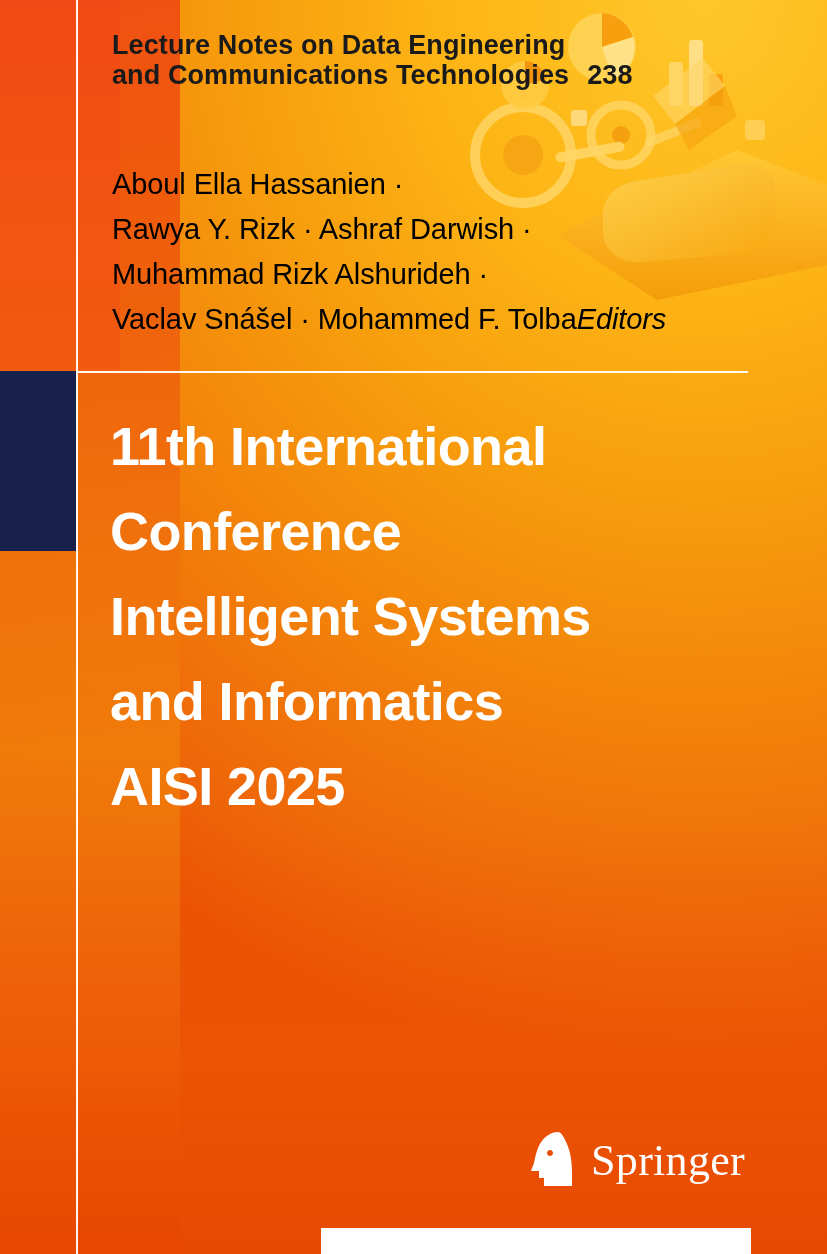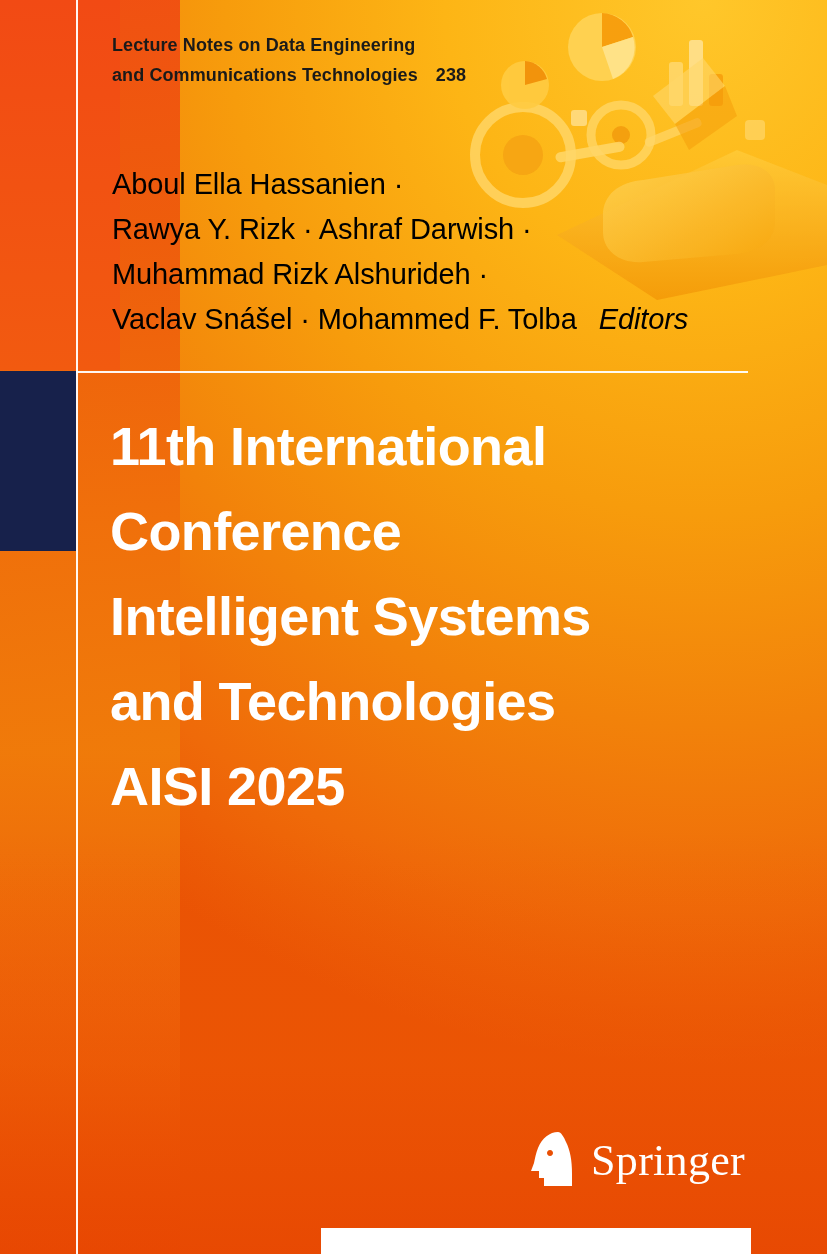--- a/index.html
+++ b/index.html
@@ -87,42 +87,41 @@
   }
 
   
   .series {
     position: absolute;
     left: 112px;
     top: 30px;
     width: 640px;
     color: #1a1a1a;
     font-weight: bold;
-    font-size: 18px;
+    font-size: 27px;
     line-height: 30px;
     letter-spacing: 0.1px;
   }
   .series .vol {
     margin-left: 18px;
   }
 
   .editors {
     position: absolute;
     left: 112px;
     top: 162px;
     width: 650px;
     color: #000000;
     font-size: 29px;
     line-height: 45px;
     font-weight: normal;
     letter-spacing: -0.1px;
   }
   .editors .ed-label {
     font-style: italic;
-    margin-left: 22px;
   }
 
   .title {
     position: absolute;
     left: 110px;
     top: 404px;
     width: 660px;
     color: #ffffff;
     font-size: 54px;
     line-height: 85px;
@@ -234,21 +233,21 @@
     <div>Muhammad Rizk Alshurideh ·</div>
     <div>
       <span>Vaclav Snášel · Mohammed F. Tolba</span><span class="ed-label">Editors</span>
     </div>
   </div>
 
   <div class="title">
     <div>11th International</div>
     <div>Conference</div>
     <div>Intelligent Systems</div>
-    <div>and Technologies</div>
+    <div>and Informatics</div>
     <div>AISI 2025</div>
   </div>
 
   <div class="springer">
     <svg class="knight" viewBox="0 0 58 62">
       <path d="M30 2 C22 2 14 8 10 18 C8 23 7 28 6 33 L3 41 L11 41 L11 48 L16 48 L16 56 L44 56 L44 44 C44 30 42 20 38 12 C36 7 33 2 30 2 Z
                M22 20 C24 20 25 21.5 25 23 C25 24.5 24 26 22 26 C20 26 19 24.5 19 23 C19 21.5 20 20 22 20 Z" fill="#ffffff"></path>
       <path d="M9 40 L16 30 L20 34 L14 42 Z" fill="#ffffff"></path>
     </svg>
     <div class="wordmark">Springer</div>

